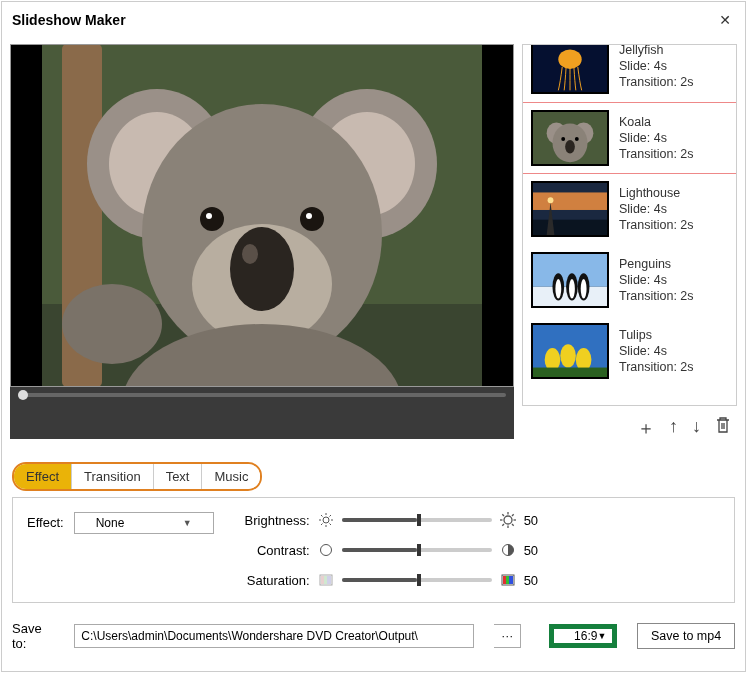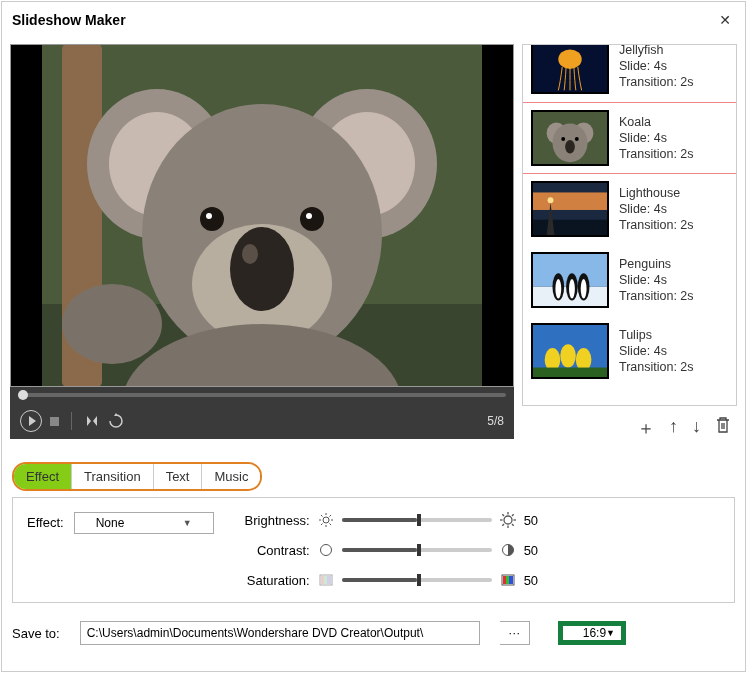--- a/index.html
+++ b/index.html
@@ -35,21 +35,21 @@
 .slide-item .thumb { width: 78px; height: 56px; background: #000; border: 2px solid #000; display: flex; align-items: center; justify-content: center; overflow: hidden; }
 .slide-item .meta { display: flex; flex-direction: column; justify-content: center; gap: 2px; font-size: 12.5px; color: #333; }
 .slide-item .meta .name { }
 .side-actions { display: flex; justify-content: flex-end; gap: 14px; padding: 10px 6px 4px 0; }
 .side-actions .act { cursor: pointer; color: #444; font-size: 18px; font-weight: 300; }
 
 .tabs-row { display: flex; align-items: center; padding: 18px 10px 2px 10px; position: relative; }
 .tabs { display: flex; border: 2px solid #e08020; border-radius: 14px; overflow: hidden; }
 .tab { padding: 5px 12px; font-size: 13px; background: #fff; border-right: 1px solid #ccc; cursor: pointer; color: #333; }
 .tab:last-child { border-right: none; }
-.tab.active { background: #84cc16; }
+.tab.active { background: #eab308; }
 
 .effect-panel { border: 1px solid #ccc; margin: 4px 10px 10px 10px; padding: 14px 14px; display: flex; gap: 20px; }
 .eff-left { display: flex; align-items: flex-start; gap: 10px; font-size: 13px; }
 .eff-left label { padding-top: 3px; }
 .eff-select { width: 140px; height: 22px; border: 1px solid #aaa; background: #fff; padding: 0 21px; font-size: 12px; display: flex; align-items: center; justify-content: space-between; cursor: pointer; }
 .eff-select .arrow { font-size: 9px; color: #555; }
 
 .eff-sliders { flex: 1; display: flex; flex-direction: column; gap: 14px; }
 .slider-row { display: flex; align-items: center; gap: 8px; font-size: 13px; }
 .slider-row .lbl { width: 76px; text-align: right; }
@@ -109,39 +109,20 @@
 
             <ellipse cx="70" cy="280" rx="50" ry="40" fill="#7a7268"></ellipse>
           </svg>
         </div>
       </div>
       <div class="controls">
         <div class="scrub-row">
           <div class="scrub">
             <div class="knob"></div>
           </div>
-        </div>
-        <div class="ctrl-row">
-          <div class="play-btn">
-              <div class="tri"></div>
-            </div>
-          <div class="stop-btn"></div>
-          <div class="vbar"></div>
-          <div class="flip-h">
-            <svg viewBox="0 0 16 16">
-                <path d="M3 3 L7 8 L3 13 Z M13 3 L9 8 L13 13 Z" fill="#ccc"></path>
-              </svg>
-          </div>
-          <div class="flip-v">
-            <svg viewBox="0 0 16 16">
-                <path d="M8 2 A6 6 0 1 1 2 8" fill="none" stroke="#ccc" stroke-width="1.5"></path>
-                <path d="M8 0 L10 3 L6 3 Z" fill="#ccc"></path>
-              </svg>
-          </div>
-          <span class="counter">5/8</span>
         </div>
       </div>
     </div>
 
     <div class="side-col">
       <div class="slide-list">
         <div class="slide-item" style="margin-top:-14px">
           <div class="thumb">
             <svg viewBox="0 0 76 54">
                 <rect width="76" height="54" fill="#051030"></rect>
@@ -341,14 +322,15 @@
   </div>
 
   <div class="save-row">
     <span>Save to:</span>
     <div class="path-box">C:\Users\admin\Documents\Wondershare DVD Creator\Output\</div>
     <div class="dots-btn">···</div>
     <div class="ratio">
       <span>16:9</span>
       <span style="font-size:9px">▼</span>
     </div>
+    <button class="save-btn">Save to mp4</button>
   </div>
 </div>
 
 </body></html>

